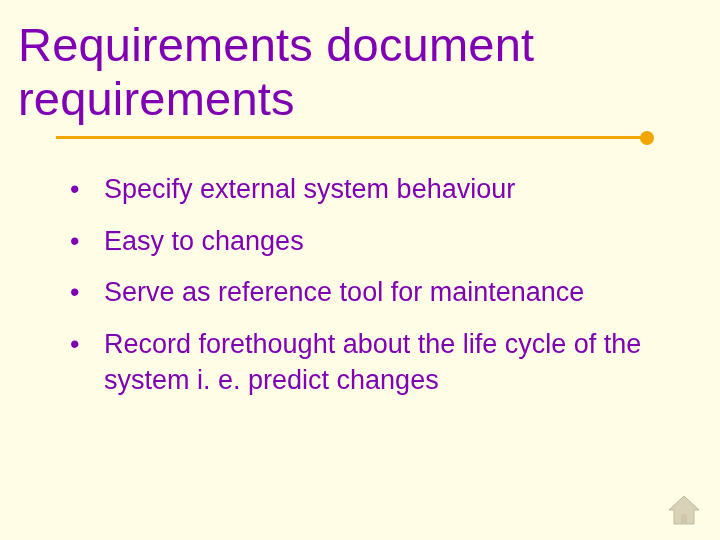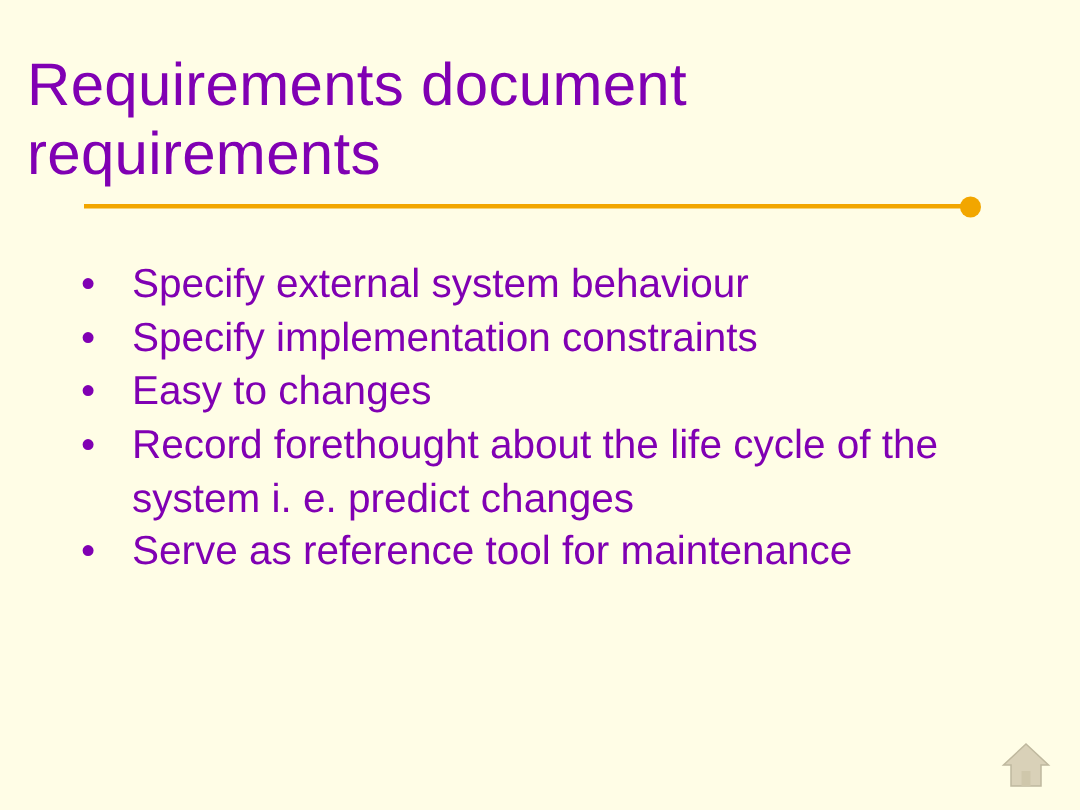--- a/index.html
+++ b/index.html
@@ -13,24 +13,24 @@
   }
   .slide {
     position: relative;
     width: 720px;
     height: 540px;
     box-sizing: border-box;
     padding: 18px 30px 20px 18px;
   }
   .title {
     color: #8000b3;
-    font-size: 40px;
+    font-size: 47px;
     font-weight: 400;
     letter-spacing: 0.2px;
-    margin: 16px 0 4px 0;
+    margin: 0 0 4px 0;
     line-height: 1.15;
   }
   .rule {
     position: relative;
     height: 14px;
     margin: 2px 0 28px 38px;
   }
   .rule-line {
     position: absolute;
     left: 0;
@@ -52,21 +52,21 @@
     list-style: none;
     margin: 0 0 0 28px;
     padding: 0;
   }
   ul.bullets li {
     position: relative;
     color: #8000b3;
     font-size: 27px;
     line-height: 1.32;
     padding-left: 42px;
-    margin: 0;
+    margin: 16px;
   }
   ul.bullets li::before {
     content: "•";
     position: absolute;
     left: 8px;
     top: 0;
     font-size: 27px;
     color: #8000b3;
   }
   .home-icon {
@@ -86,24 +86,23 @@
 <body>
 
 <div class="slide">
   <h1 class="title">Requirements document requirements</h1>
   <div class="rule">
     <div class="rule-line"></div>
     <div class="rule-dot"></div>
   </div>
   <ul class="bullets">
     <li>Specify external system behaviour</li>
-    <li>Specify implementation constraints</li>
     <li>Easy to changes</li>
+    <li>Serve as reference tool for maintenance</li>
     <li>Record forethought about the life cycle of the system i. e. predict changes</li>
-    <li>Serve as reference tool for maintenance</li>
   </ul>
   <div class="home-icon">
     <svg viewBox="0 0 36 32">
       <polygon points="18,2 33,16 28,16 28,30 8,30 8,16 3,16" fill="#d9d1b8" stroke="#bfb89e" stroke-width="1"></polygon>
       <rect x="15" y="20" width="6" height="10" fill="#cfc7ab"></rect>
     </svg>
   </div>
 </div>
 
 </body></html>

